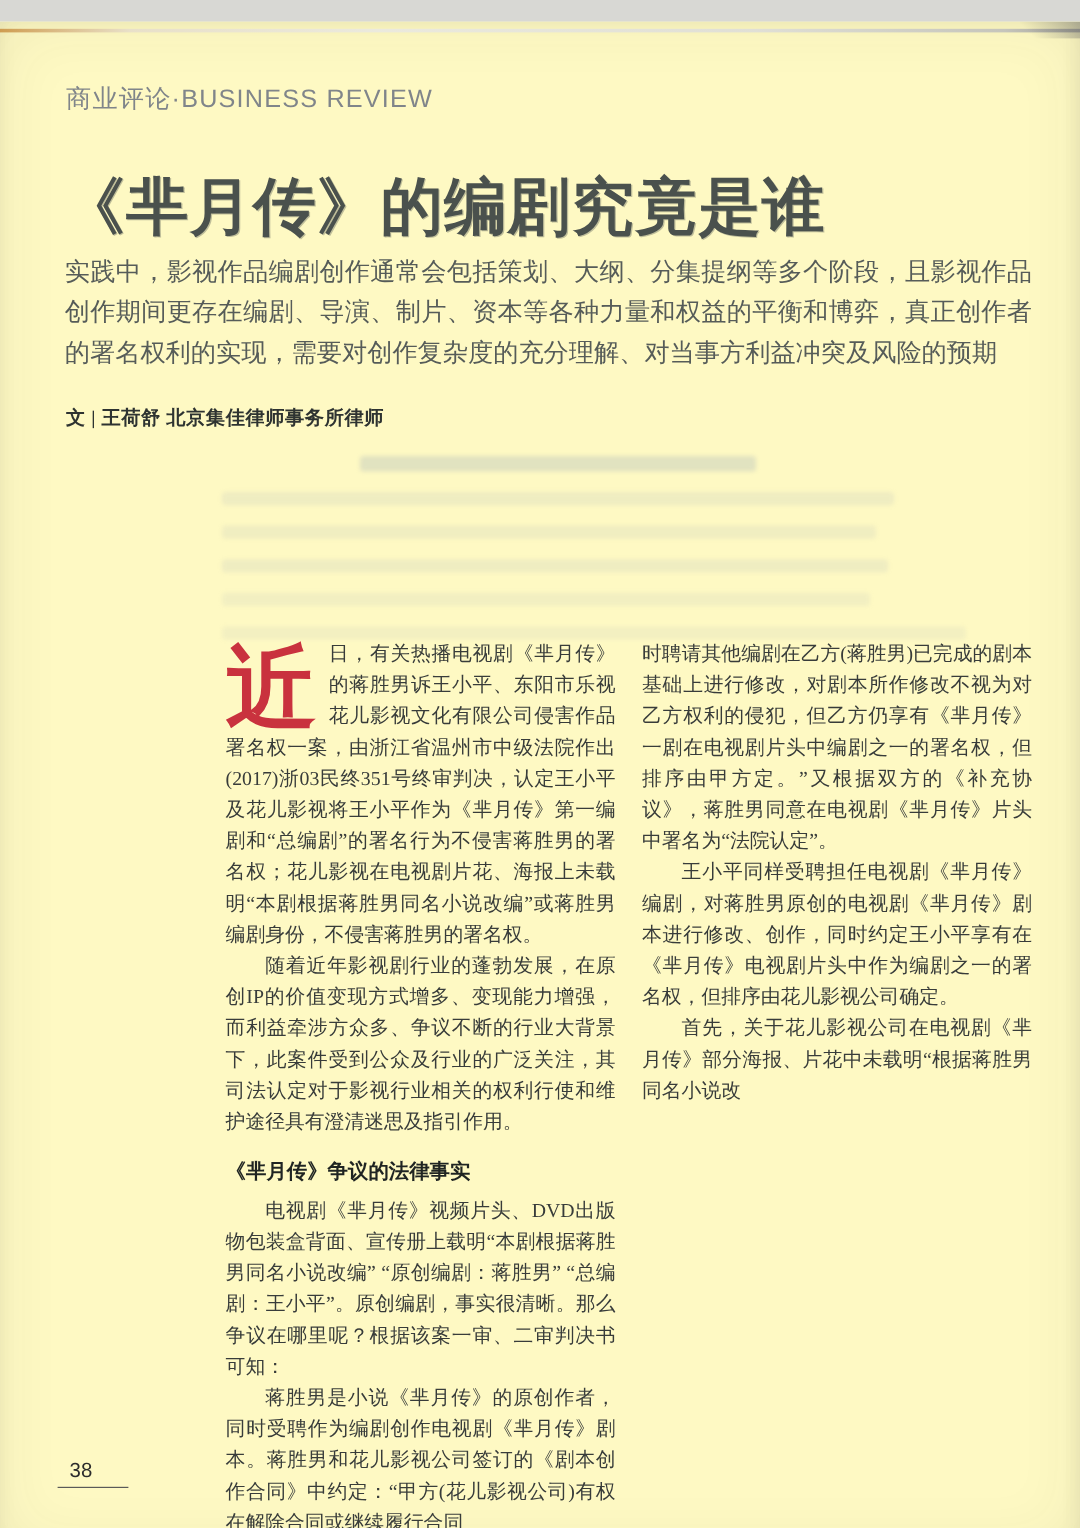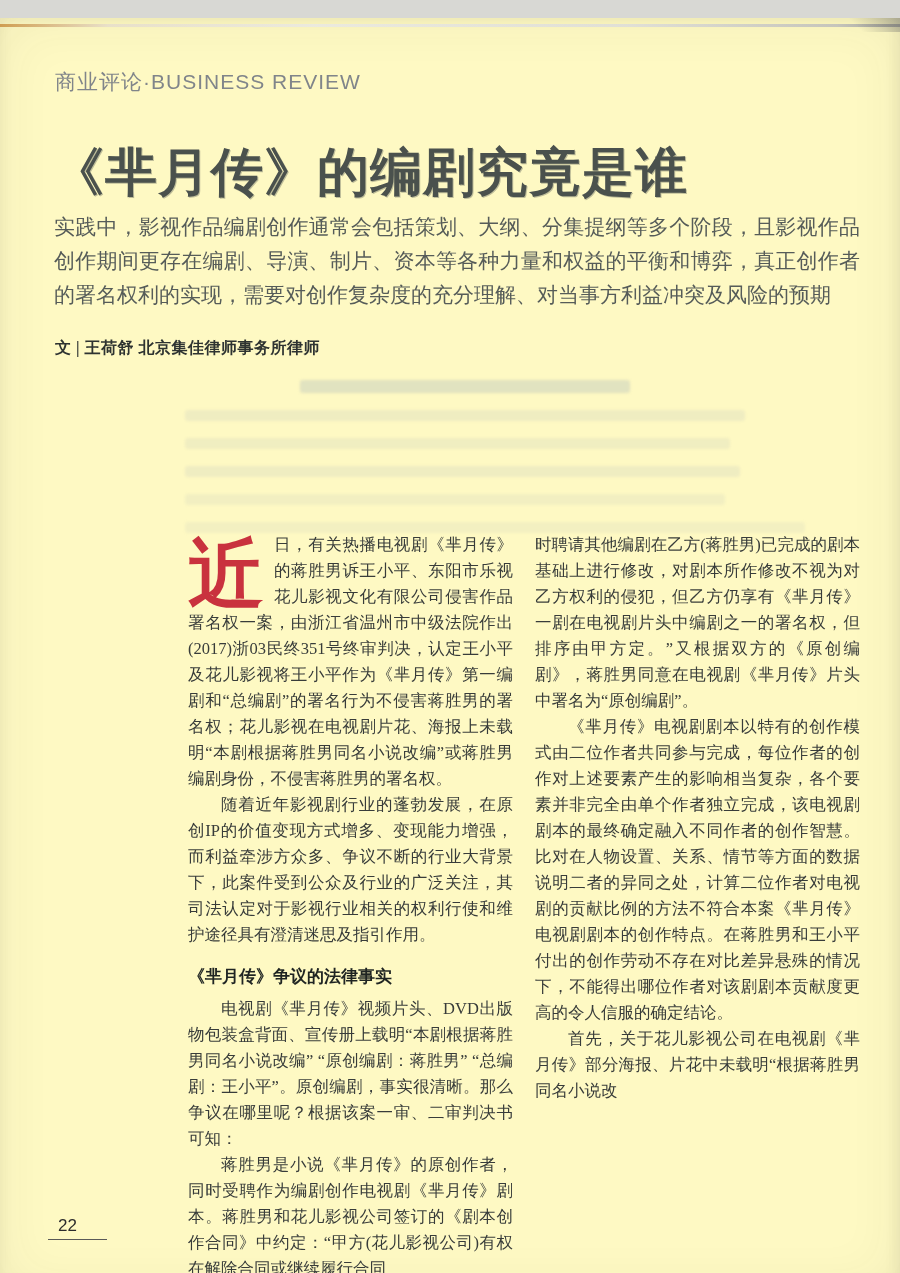--- a/index.html
+++ b/index.html
@@ -110,21 +110,21 @@
 
   <div class="columns">
     <div class="col">
       <p class="body-p"><span class="dropcap">近</span><span>日，有关热播电视剧《芈月传》的蒋胜男诉王小平、东阳市乐视花儿影视文化有限公司侵害作品署名权一案，由浙江省温州市中级法院作出(2017)浙03民终351号终审判决，认定王小平及花儿影视将王小平作为《芈月传》第一编剧和“总编剧”的署名行为不侵害蒋胜男的署名权；花儿影视在电视剧片花、海报上未载明“本剧根据蒋胜男同名小说改编”或蒋胜男编剧身份，不侵害蒋胜男的署名权。</span></p>
       <p class="body-p indent">随着近年影视剧行业的蓬勃发展，在原创IP的价值变现方式增多、变现能力增强，而利益牵涉方众多、争议不断的行业大背景下，此案件受到公众及行业的广泛关注，其司法认定对于影视行业相关的权利行使和维护途径具有澄清迷思及指引作用。</p>
       <h2 class="sec-head">《芈月传》争议的法律事实</h2>
       <p class="body-p indent">电视剧《芈月传》视频片头、DVD出版物包装盒背面、宣传册上载明“本剧根据蒋胜男同名小说改编” “原创编剧：蒋胜男” “总编剧：王小平”。原创编剧，事实很清晰。那么争议在哪里呢？根据该案一审、二审判决书可知：</p>
       <p class="body-p indent">蒋胜男是小说《芈月传》的原创作者，同时受聘作为编剧创作电视剧《芈月传》剧本。蒋胜男和花儿影视公司签订的《剧本创作合同》中约定：“甲方(花儿影视公司)有权在解除合同或继续履行合同</p>
     </div>
     <div class="col">
-      <p class="body-p">时聘请其他编剧在乙方(蒋胜男)已完成的剧本基础上进行修改，对剧本所作修改不视为对乙方权利的侵犯，但乙方仍享有《芈月传》一剧在电视剧片头中编剧之一的署名权，但排序由甲方定。”又根据双方的《原创编剧》，蒋胜男同意在电视剧《芈月传》片头中署名为“原创编剧”。</p>
-      <p class="body-p indent">《芈月传》电视剧剧本以特有的创作模式由二位作者共同参与完成，每位作者的创作对上述要素产生的影响相当复杂，各个要素并非完全由单个作者独立完成，该电视剧剧本的最终确定融入不同作者的创作智慧。比对在人物设置、关系、情节等方面的数据说明二者的异同之处，计算二位作者对电视剧的贡献比例的方法不符合本案《芈月传》电视剧剧本的创作特点。在蒋胜男和王小平付出的创作劳动不存在对比差异悬殊的情况下，不能得出哪位作者对该剧剧本贡献度更高的令人信服的确定结论。</p>
+      <p class="body-p">时聘请其他编剧在乙方(蒋胜男)已完成的剧本基础上进行修改，对剧本所作修改不视为对乙方权利的侵犯，但乙方仍享有《芈月传》一剧在电视剧片头中编剧之一的署名权，但排序由甲方定。”又根据双方的《补充协议》，蒋胜男同意在电视剧《芈月传》片头中署名为“法院认定”。</p>
+      <p class="body-p indent">王小平同样受聘担任电视剧《芈月传》编剧，对蒋胜男原创的电视剧《芈月传》剧本进行修改、创作，同时约定王小平享有在《芈月传》电视剧片头中作为编剧之一的署名权，但排序由花儿影视公司确定。</p>
       <p class="body-p indent">首先，关于花儿影视公司在电视剧《芈月传》部分海报、片花中未载明“根据蒋胜男同名小说改</p>
     </div>
   </div>
 
-  <div class="folio">22</div>
+  <div class="folio">38</div>
 
 </div>
 
 </body></html>

